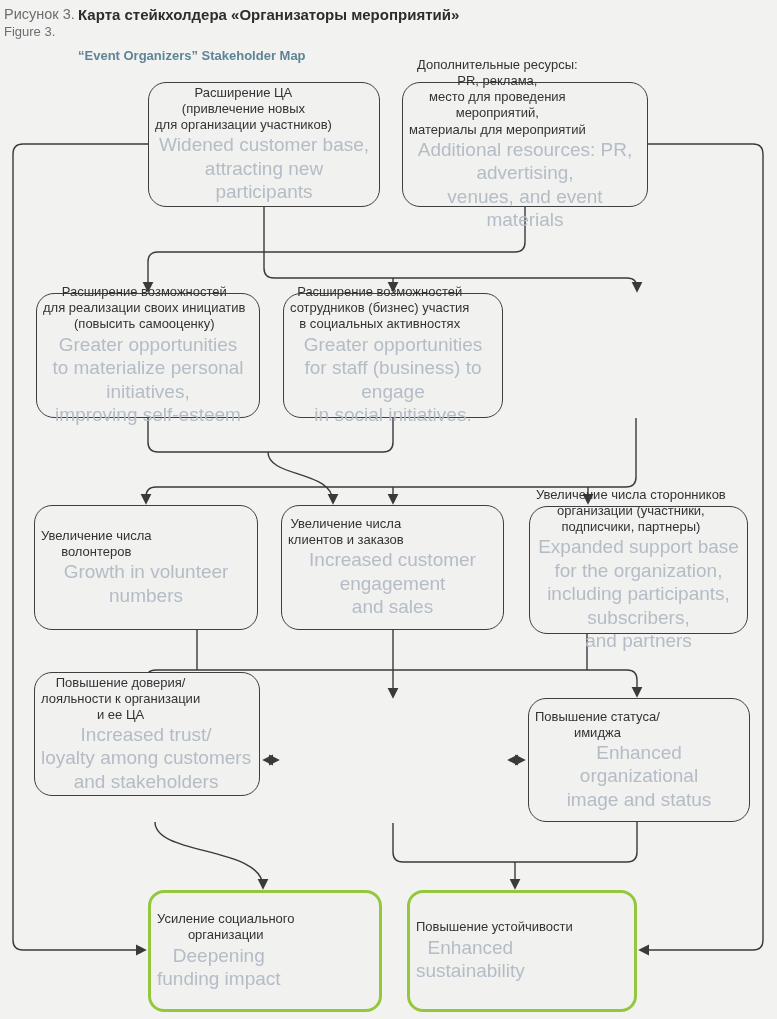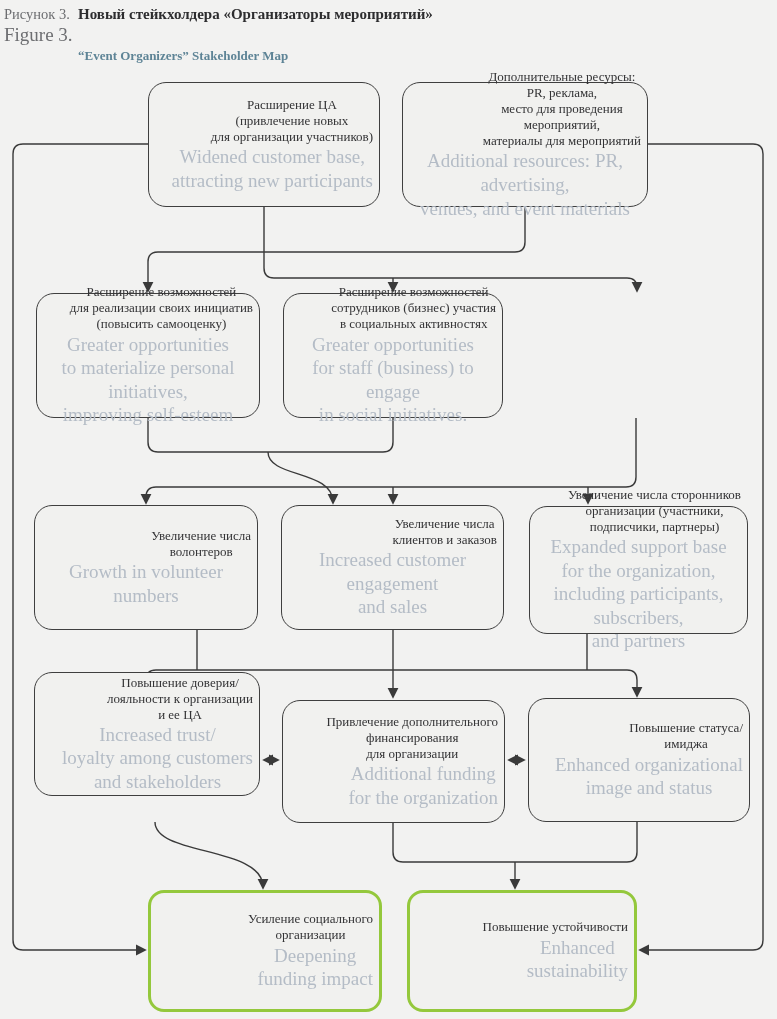--- a/index.html
+++ b/index.html
@@ -1,40 +1,40 @@
 <!DOCTYPE html>
 <html><head>
 <meta charset="utf-8">
 <style>
   html,body{margin:0;padding:0;background:#f2f2f1;}
   .canvas{position:relative;width:777px;height:1019px;background:#f2f2f1;
-          font-family:Liberation Serif, serif;overflow:hidden;}
+          font-family:Liberation Sans, sans-serif;overflow:hidden;}
   .titleblock{position:absolute;left:4px;top:6px;display:grid;
               grid-template-columns:74px auto;row-gap:1px;column-gap:0;}
   .t-label{font-size:14.5px;color:#6d6e71;}
   .t-ru{font-size:15px;font-weight:bold;color:#2d2d2f;}
-  .t-label2{font-size:19px;color:#6d6e71;}
+  .t-label2{font-size:13px;color:#6d6e71;}
   .t-en{font-size:13px;font-weight:bold;color:#5e8496;margin-top:24px;}
   svg.wires{position:absolute;left:0;top:0;}
   .node{position:absolute;box-sizing:border-box;border:1.5px solid #3f3f3f;
         border-radius:18px;background:#f1f1ef;display:flex;flex-direction:column;
-        justify-content:center;align-items:flex-end;text-align:center;
+        justify-content:center;align-items:flex-start;text-align:center;
         padding:4px 6px;}
   .node.green{border:3px solid #94c83c;border-radius:16px;}
   .ru{font-size:13px;line-height:1.24;color:#333335;white-space:pre-line;}
   .en{font-size:19px;line-height:1.24;color:#b4bcc6;white-space:pre-line;}
 </style>
 </head>
 <body>
 
 <div class="canvas">
 
   <div class="titleblock">
     <span class="t-label">Рисунок 3.</span>
-    <span class="t-ru">Новый стейкхолдера «Организаторы мероприятий»</span>
+    <span class="t-ru">Карта стейкхолдера «Организаторы мероприятий»</span>
     <span class="t-label2">Figure 3.</span>
     <span class="t-en">“Event Organizers” Stakeholder Map</span>
   </div>
 
   <svg class="wires" width="777" height="1019" viewBox="0 0 777 1019">
     <defs>
       <marker id="arw" viewBox="0 0 8 8" markerWidth="8" markerHeight="8" refX="6" refY="4" orient="auto-start-reverse">
         <path d="M0,0 L8,4 L0,8 Z" fill="#3a3a3a"></path>
       </marker>
     </defs>
@@ -129,27 +129,20 @@
 
   <div class="node" style="left:34px;top:672px;width:226px;height:124px">
     <div class="ru">Повышение доверия/
 лояльности к организации
 и ее ЦА</div>
     <div class="en">Increased trust/
 loyalty among customers
 and stakeholders</div>
   </div>
 
-  <div class="node" style="left:282px;top:700px;width:223px;height:123px">
-    <div class="ru">Привлечение дополнительного
-финансирования
-для организации</div>
-    <div class="en">Additional funding
-for the organization</div>
-  </div>
 
   <div class="node" style="left:528px;top:698px;width:222px;height:124px">
     <div class="ru">Повышение статуса/
 имиджа</div>
     <div class="en">Enhanced organizational
 image and status</div>
   </div>
 
   <div class="node green" style="left:148px;top:890px;width:234px;height:122px">
     <div class="ru">Усиление социального

